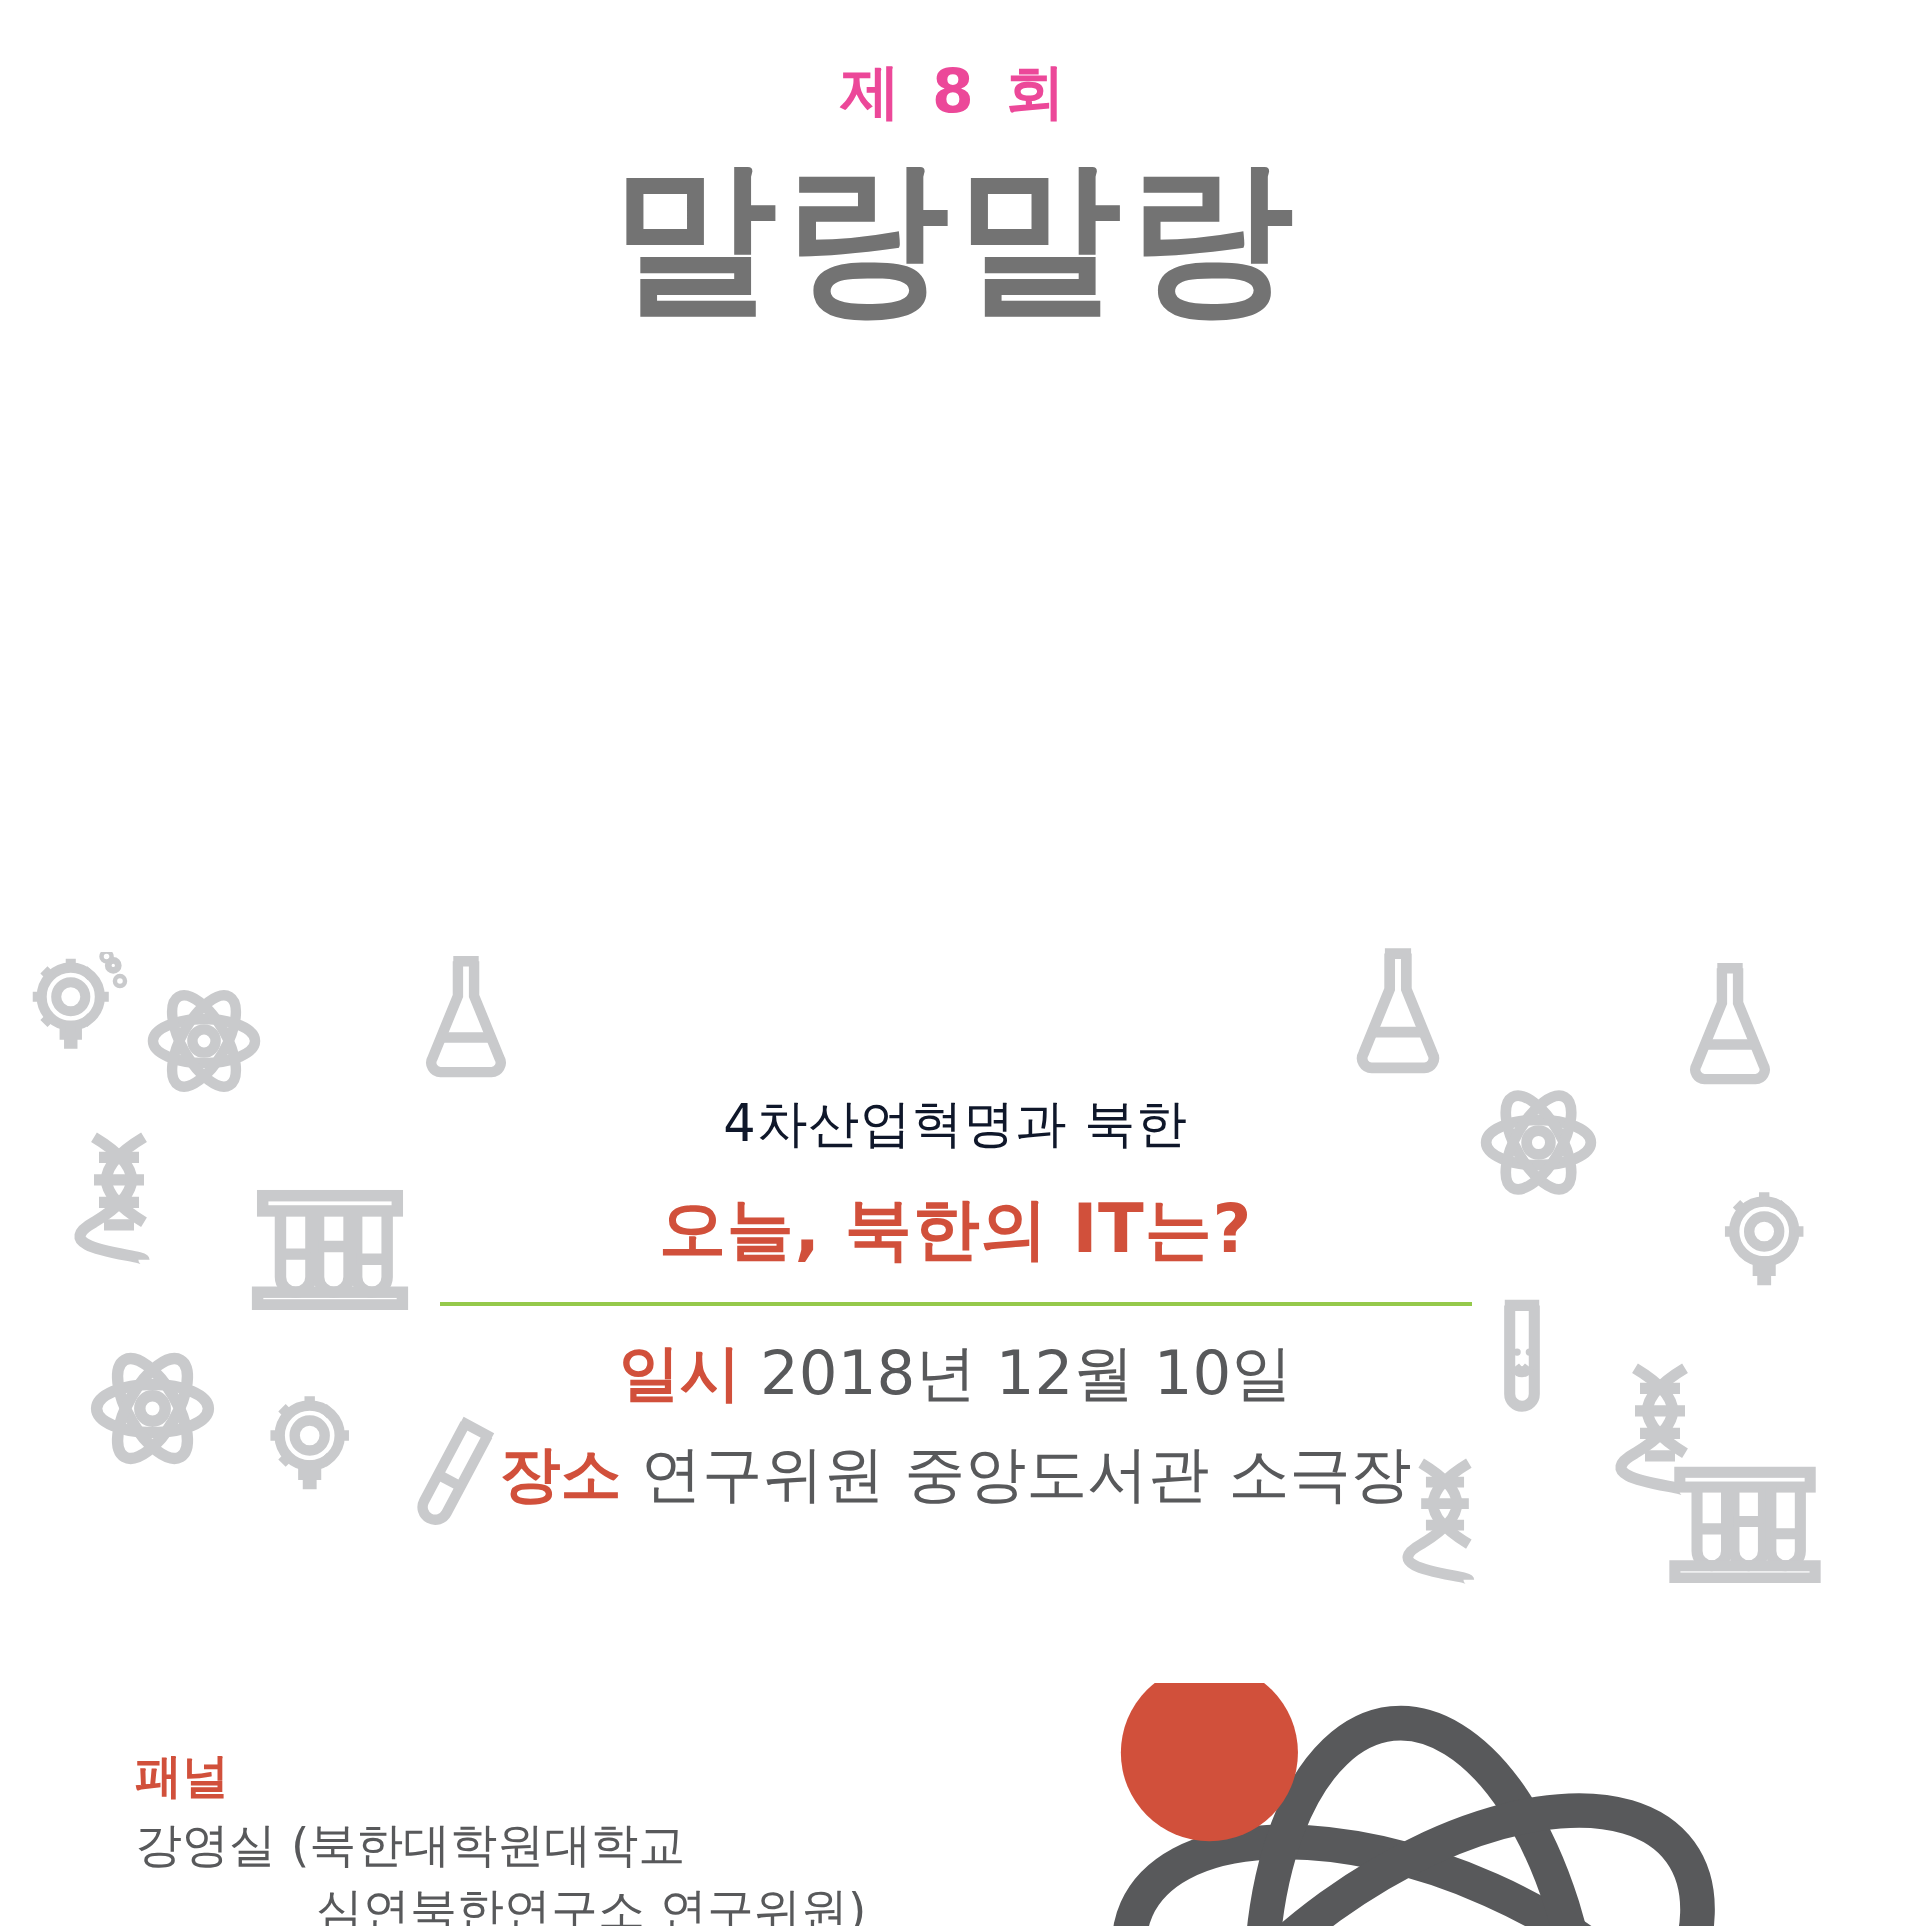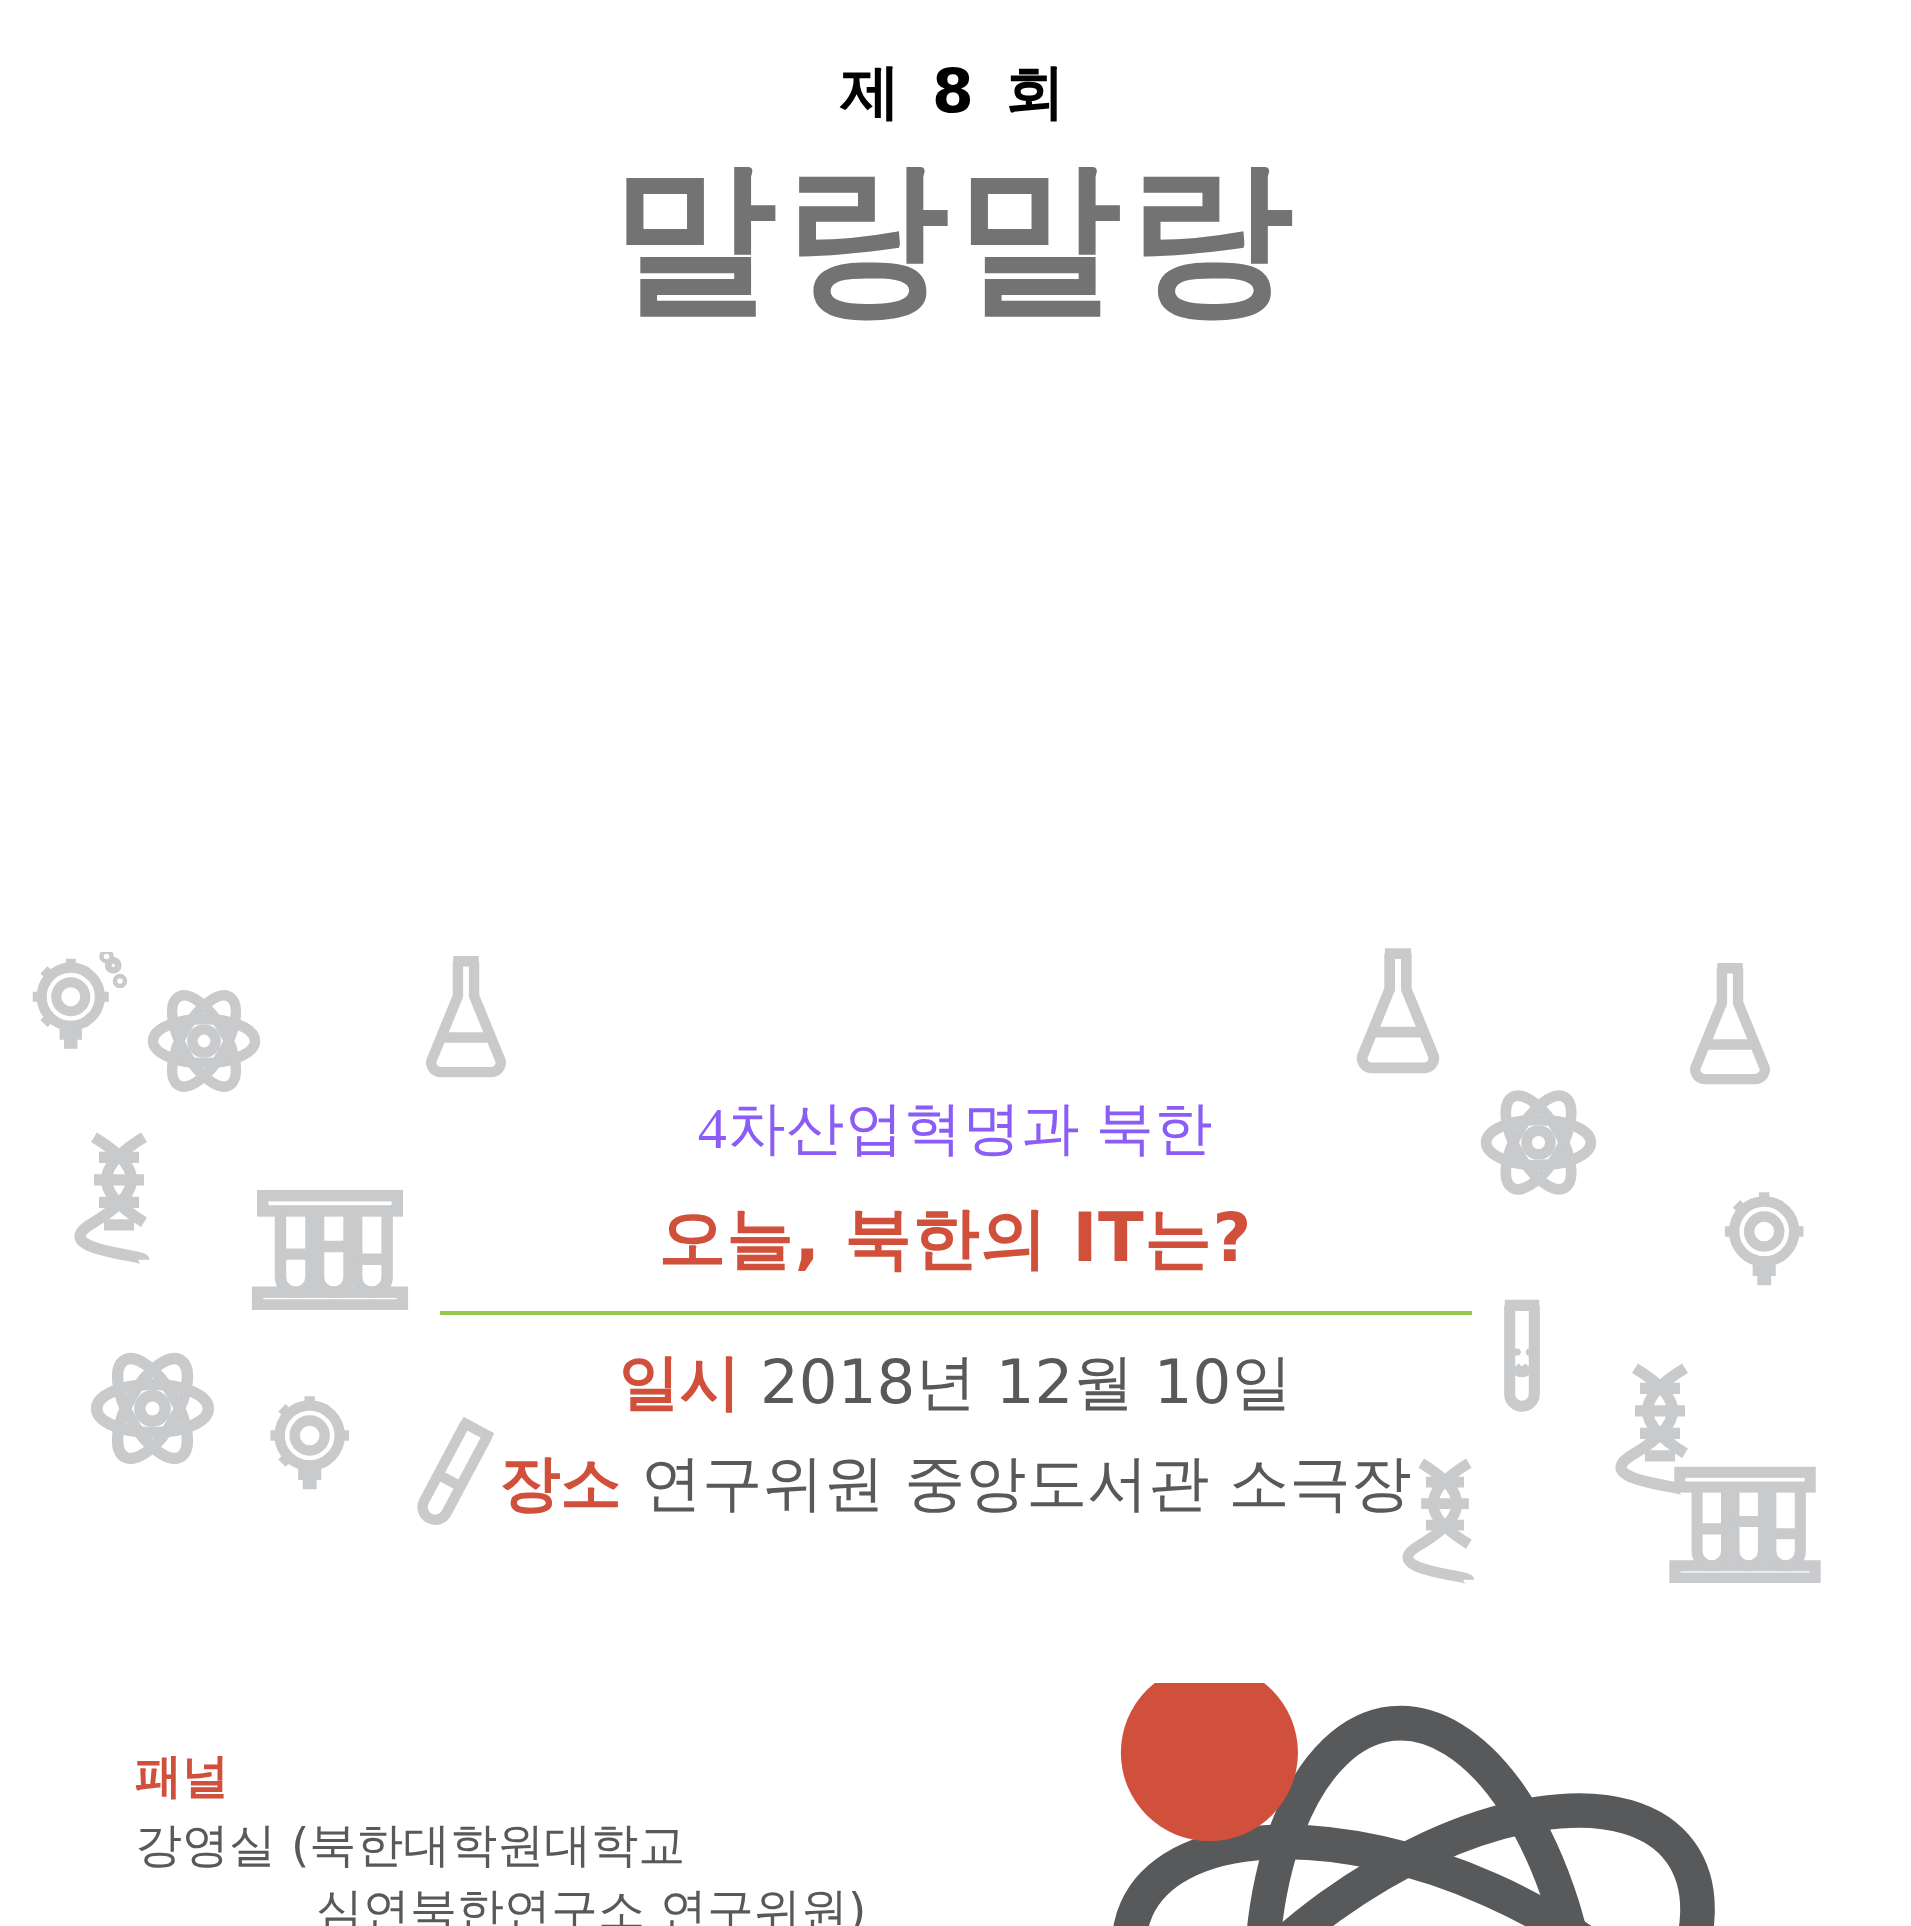--- a/index.html
+++ b/index.html
@@ -20,21 +20,21 @@
   .poster-title-area {
     position: absolute;
     top: 58px;
     left: 0;
     width: 100%;
     text-align: center;
   }
   .edition-label {
     font-size: 60px;
     font-weight: bold;
-    color: #000000;
+    color: #ec4899;
     letter-spacing: 5.4px;
     line-height: 1.1;
   }
   .main-title {
     font-size: 166px;
     font-weight: bold;
     color: #737373;
     letter-spacing: 6.2px;
     line-height: 1.15;
     margin-top: 18px;
@@ -68,24 +68,23 @@
 
   
   .event-info {
     position: absolute;
     top: 1090px;
     left: 0;
     width: 100%;
     text-align: center;
   }
   .event-theme {
-    font-size: 58px;
-    color: #8b5cf6;
+    font-size: 51px;
+    color: #0f172a;
     letter-spacing: 0.8px;
-    font-family: Liberation Serif, serif;
   }
   .event-headline {
     font-size: 67px;
     font-weight: bold;
     color: #d1503b;
     margin-top: 25px;
     letter-spacing: 0.8px;
   }
   .headline-rule {
     width: 1032px;

